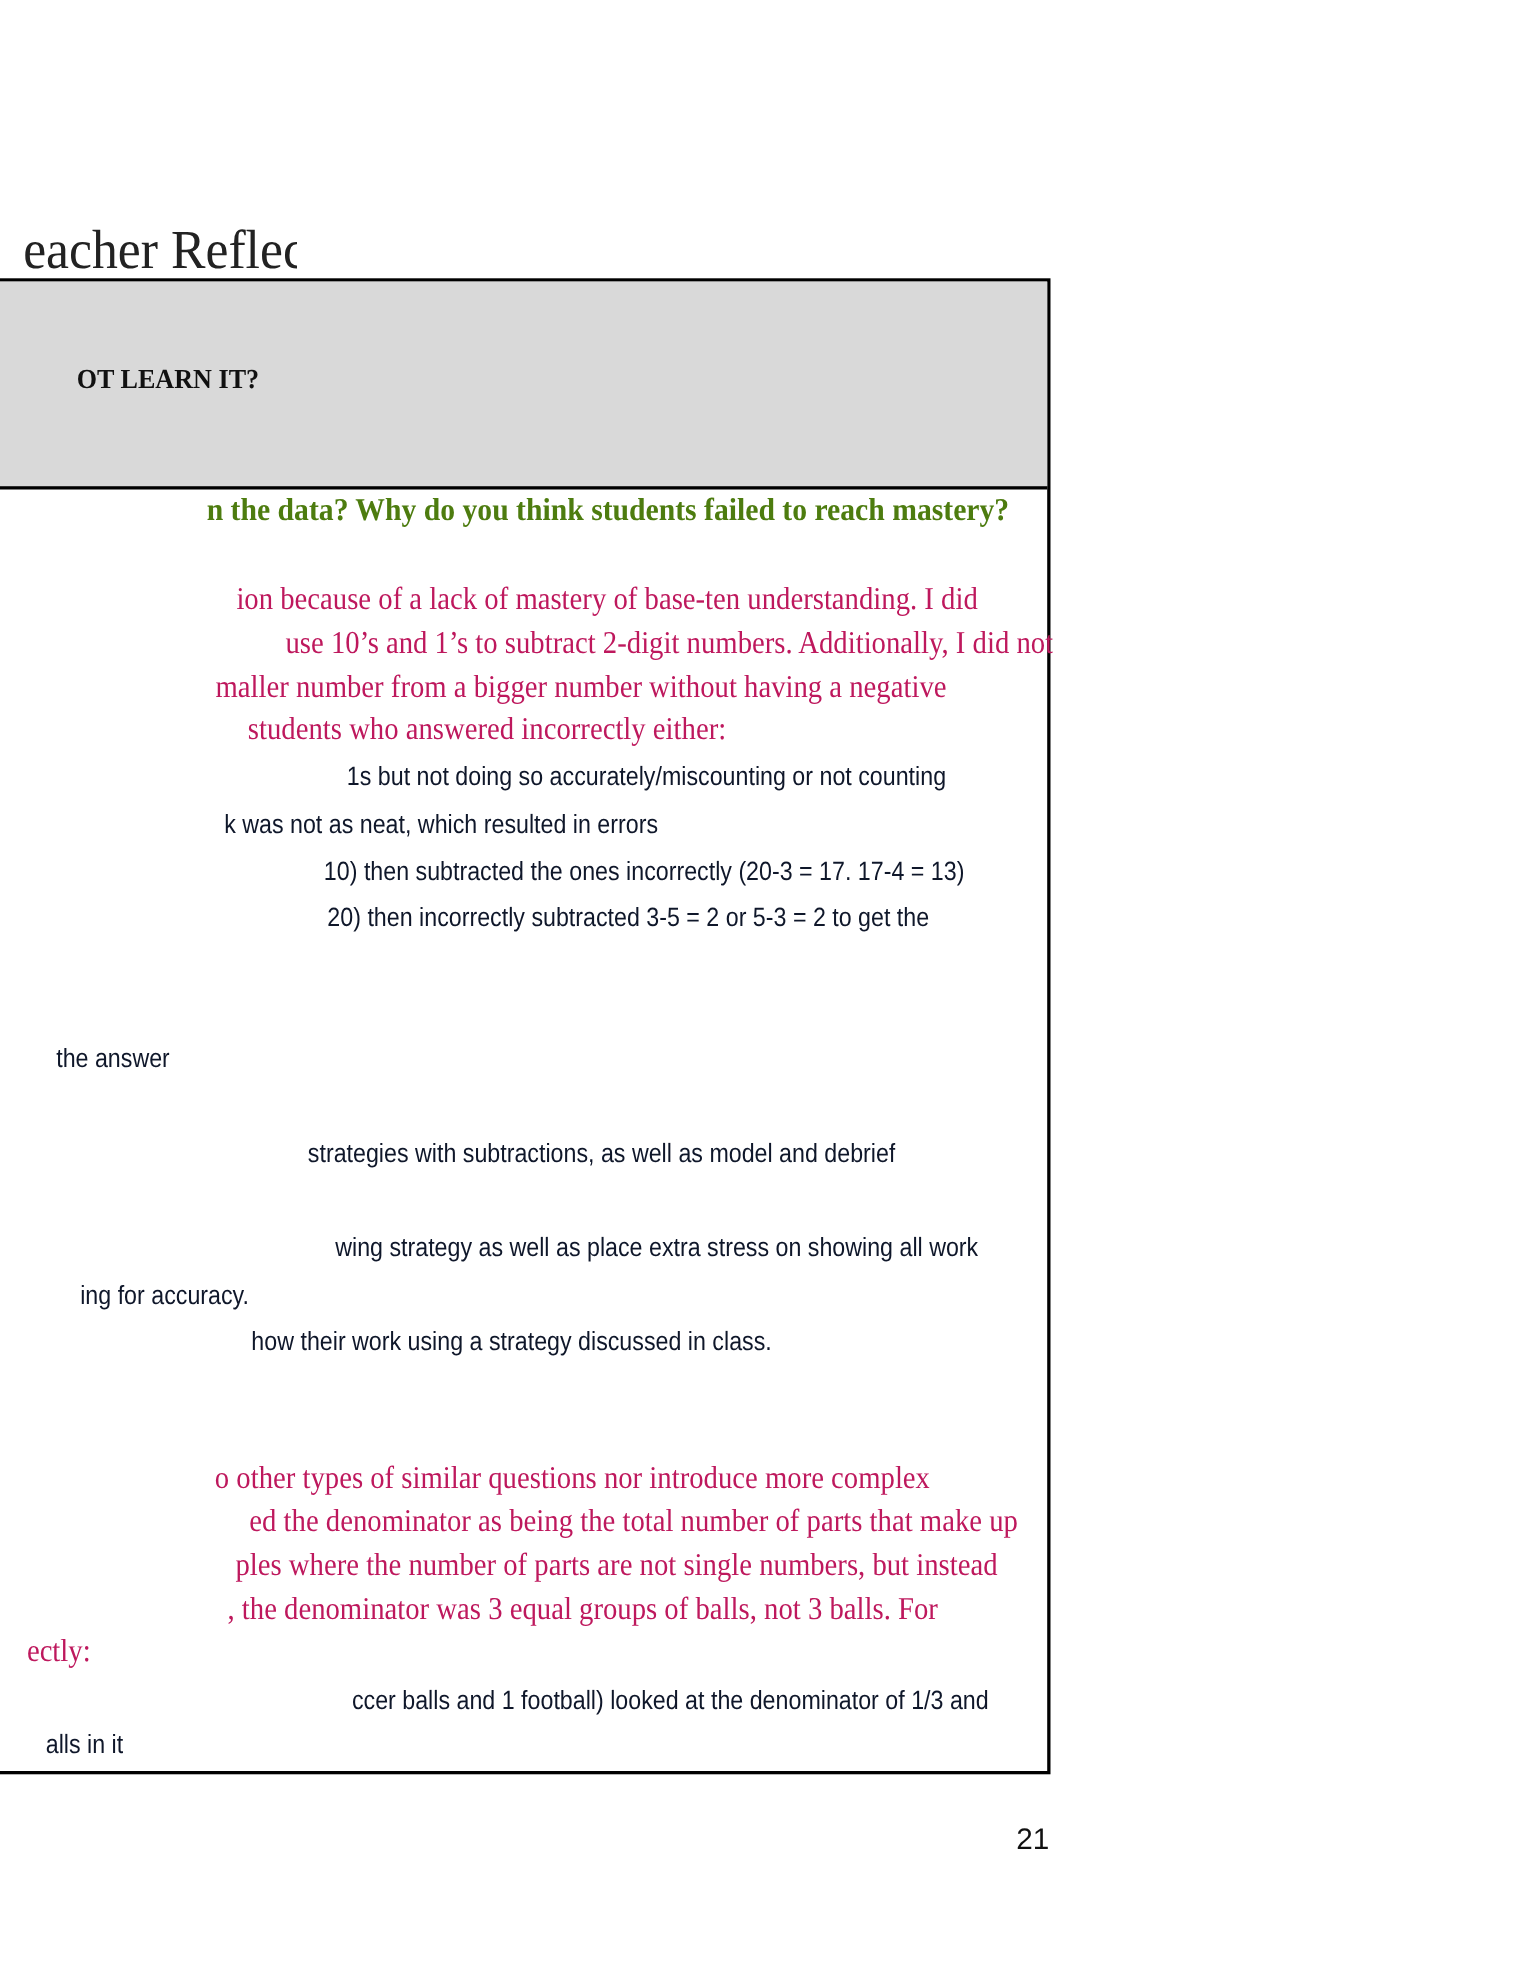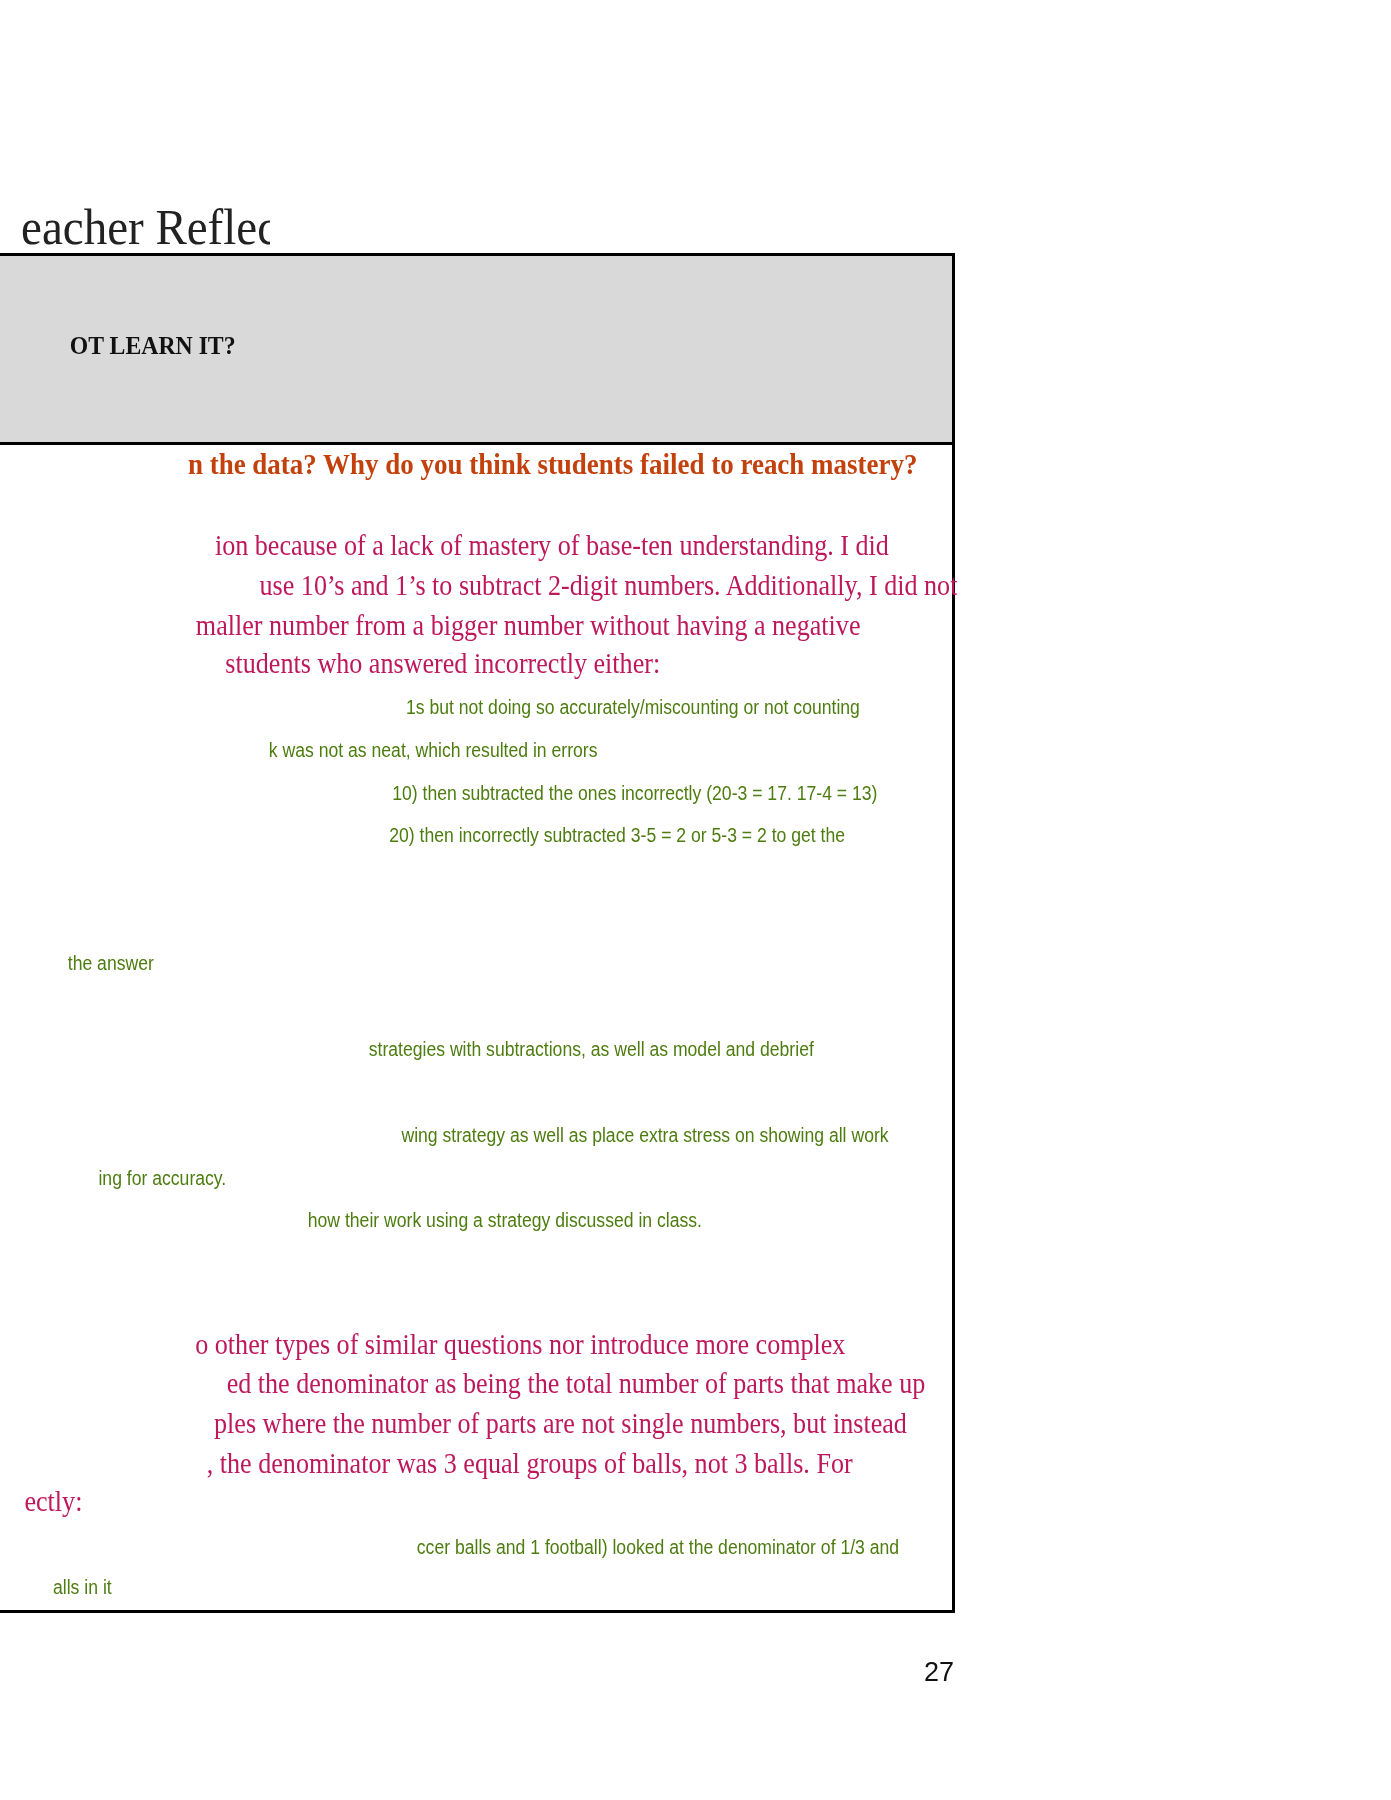--- a/index.html
+++ b/index.html
@@ -66,43 +66,43 @@
     font-size: 29px;
     line-height: 36px;
     color: #be185d;
   }
   .serif > span { transform: scaleX(0.9); }
   .serif-bold {
     font-family: "Liberation Serif", "DejaVu Serif", serif;
     font-weight: bold;
     font-size: 29px;
     line-height: 36px;
-    color: #c2410c;
+    color: #4d7c0f;
   }
   .serif-bold > span { transform: scaleX(0.93); }
   .heading-bold {
     font-family: "Liberation Serif", "DejaVu Serif", serif;
     font-weight: bold;
     font-size: 25px;
     line-height: 40px;
     color: #111;
   }
   .heading-bold > span { transform: scaleX(0.95); }
   .title-serif {
     font-family: "Liberation Serif", "DejaVu Serif", serif;
     font-size: 50px;
     line-height: 46px;
     color: #222;
   }
   .title-serif > span { transform: scaleX(0.94); }
   .sans {
     font-family: "Liberation Sans", "DejaVu Sans", sans-serif;
-    font-size: 20px;
+    font-size: 24px;
     line-height: 36px;
-    color: #4d7c0f;
+    color: #0f172a;
   }
   .sans > span { transform: scaleX(0.88); }
   .page-number {
     position: absolute;
     left: 912px;
     top: 1655px;
     width: 42px;
     text-align: right;
     font-family: "Liberation Sans", "DejaVu Sans", sans-serif;
     font-size: 27px;
@@ -188,14 +188,14 @@
     <span>ectly:</span>
   </div>
 
   <div class="line sans" style="top:1529px; width:899px;">
     <span>ccer balls and 1 football) looked at the denominator of 1/3 and</span>
   </div>
   <div class="line sans" style="top:1569px; width:112px;">
     <span>alls in it</span>
   </div>
 
-  <div class="page-number">27</div>
+  <div class="page-number">21</div>
 </div>
 
 </body></html>

